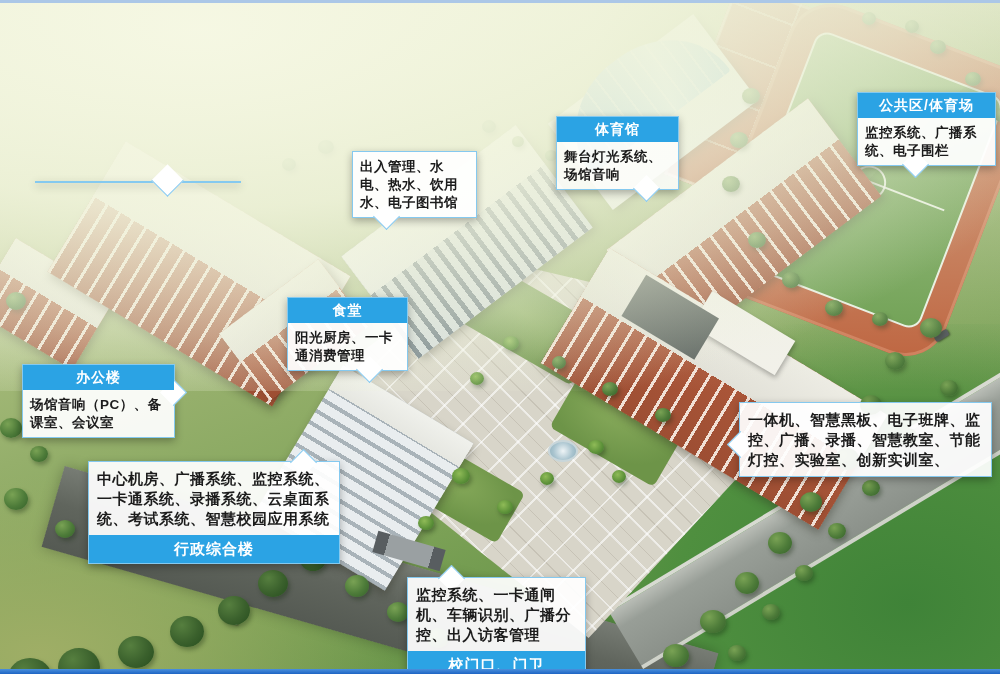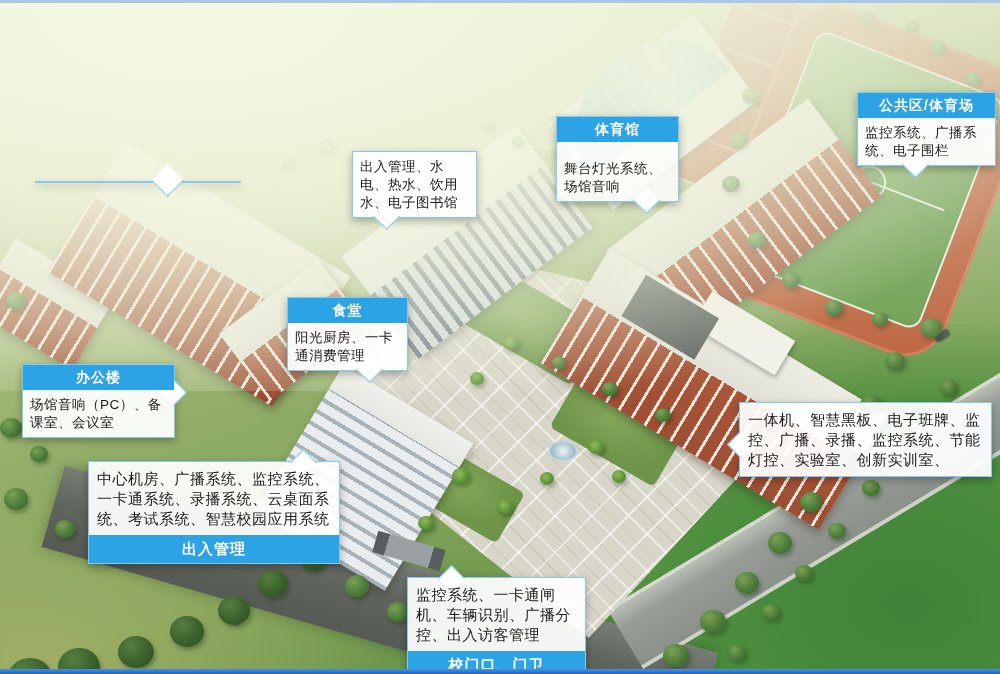--- a/index.html
+++ b/index.html
@@ -105,26 +105,26 @@
   .topline{left:0;top:0;width:100%;height:3px;background:#abc7e7;z-index:15;}
   .bottomline{left:0;bottom:0;width:100%;height:5px;z-index:15;
               background:linear-gradient(180deg,#4a90dc 0%,#1d64c4 100%);}
 
   
   .callout{position:absolute;z-index:10;display:flex;flex-direction:column;
            border:1px solid #85c9ef;box-shadow:0 3px 8px rgba(0,0,0,.3);
            background:rgba(255,255,255,.93);}
   .callout .ttl{background:#2ba3e4;color:#fff;font-weight:bold;font-size:15px;
                 text-align:center;padding:5px 4px;line-height:1.2;letter-spacing:1px;}
-  .callout .bd{padding:7px 8px;font-size:15px;font-weight:normal;color:#1c1c1c;
+  .callout .bd{padding:7px 8px;font-size:15px;font-weight:bold;color:#1c1c1c;
                line-height:1.32;letter-spacing:.5px;word-break:break-all;}
   .callout.small .ttl{font-size:14px;padding:4px 3px;}
   .callout.small .bd{font-size:13.5px;padding:6px 7px;}
   .callout.title-bottom .ttl{order:2;}
-  .callout.lite{background:rgba(255,255,255,.78);gap:12px;}
+  .callout.lite{background:rgba(255,255,255,.78);}
   .tail{position:absolute;width:18px;height:18px;background:#fff;transform:rotate(45deg);z-index:-1;}
   .tail.down{border-right:1px solid #85c9ef;border-bottom:1px solid #85c9ef;bottom:-9px;}
   .tail.up{border-left:1px solid #85c9ef;border-top:1px solid #85c9ef;top:-9px;}
   .tail.right{border-top:1px solid #85c9ef;border-right:1px solid #85c9ef;right:-9px;}
   .tail.left{border-left:1px solid #85c9ef;border-bottom:1px solid #85c9ef;left:-9px;}
   .callout{z-index:10;} .callout .tail{z-index:-1;}
 
   .c-library{left:35px;top:181px;width:204px;}
   .c-dorm{left:352px;top:151px;width:123px;}
   .c-gym{left:556px;top:116px;width:121px;}
@@ -202,27 +202,27 @@
     <div class="tail down" style="left:72px;"></div>
   </div>
 
   <div class="callout small c-office">
     <div class="ttl">办公楼</div>
     <div class="bd">场馆音响（PC）、备课室、会议室</div>
     <div class="tail right" style="top:18px;"></div>
   </div>
 
   <div class="callout title-bottom c-admin">
-    <div class="ttl">出入管理</div>
+    <div class="ttl">行政综合楼</div>
     <div class="bd">中心机房、广播系统、监控系统、一卡通系统、录播系统、云桌面系统、考试系统、智慧校园应用系统</div>
     <div class="tail up" style="right:26px;left:auto;"></div>
   </div>
 
   <div class="callout title-bottom c-teach">
-    <div class="bd">一体机、智慧黑板、电子班牌、监控、广播、录播、监控系统、节能灯控、实验室、创新实训室、</div>
+    <div class="bd">一体机、智慧黑板、电子班牌、监控、广播、录播、智慧教室、节能灯控、实验室、创新实训室、</div>
     <div class="tail left" style="top:32px;"></div>
   </div>
 
   <div class="callout title-bottom c-gate">
     <div class="ttl">校门口、门卫</div>
     <div class="bd">监控系统、一卡通闸机、车辆识别、广播分控、出入访客管理</div>
     <div class="tail up" style="left:34px;"></div>
   </div>
 
   <div class="tree" style="left: 920px; top: 318px; width: 22px; height: 20px;"></div>

